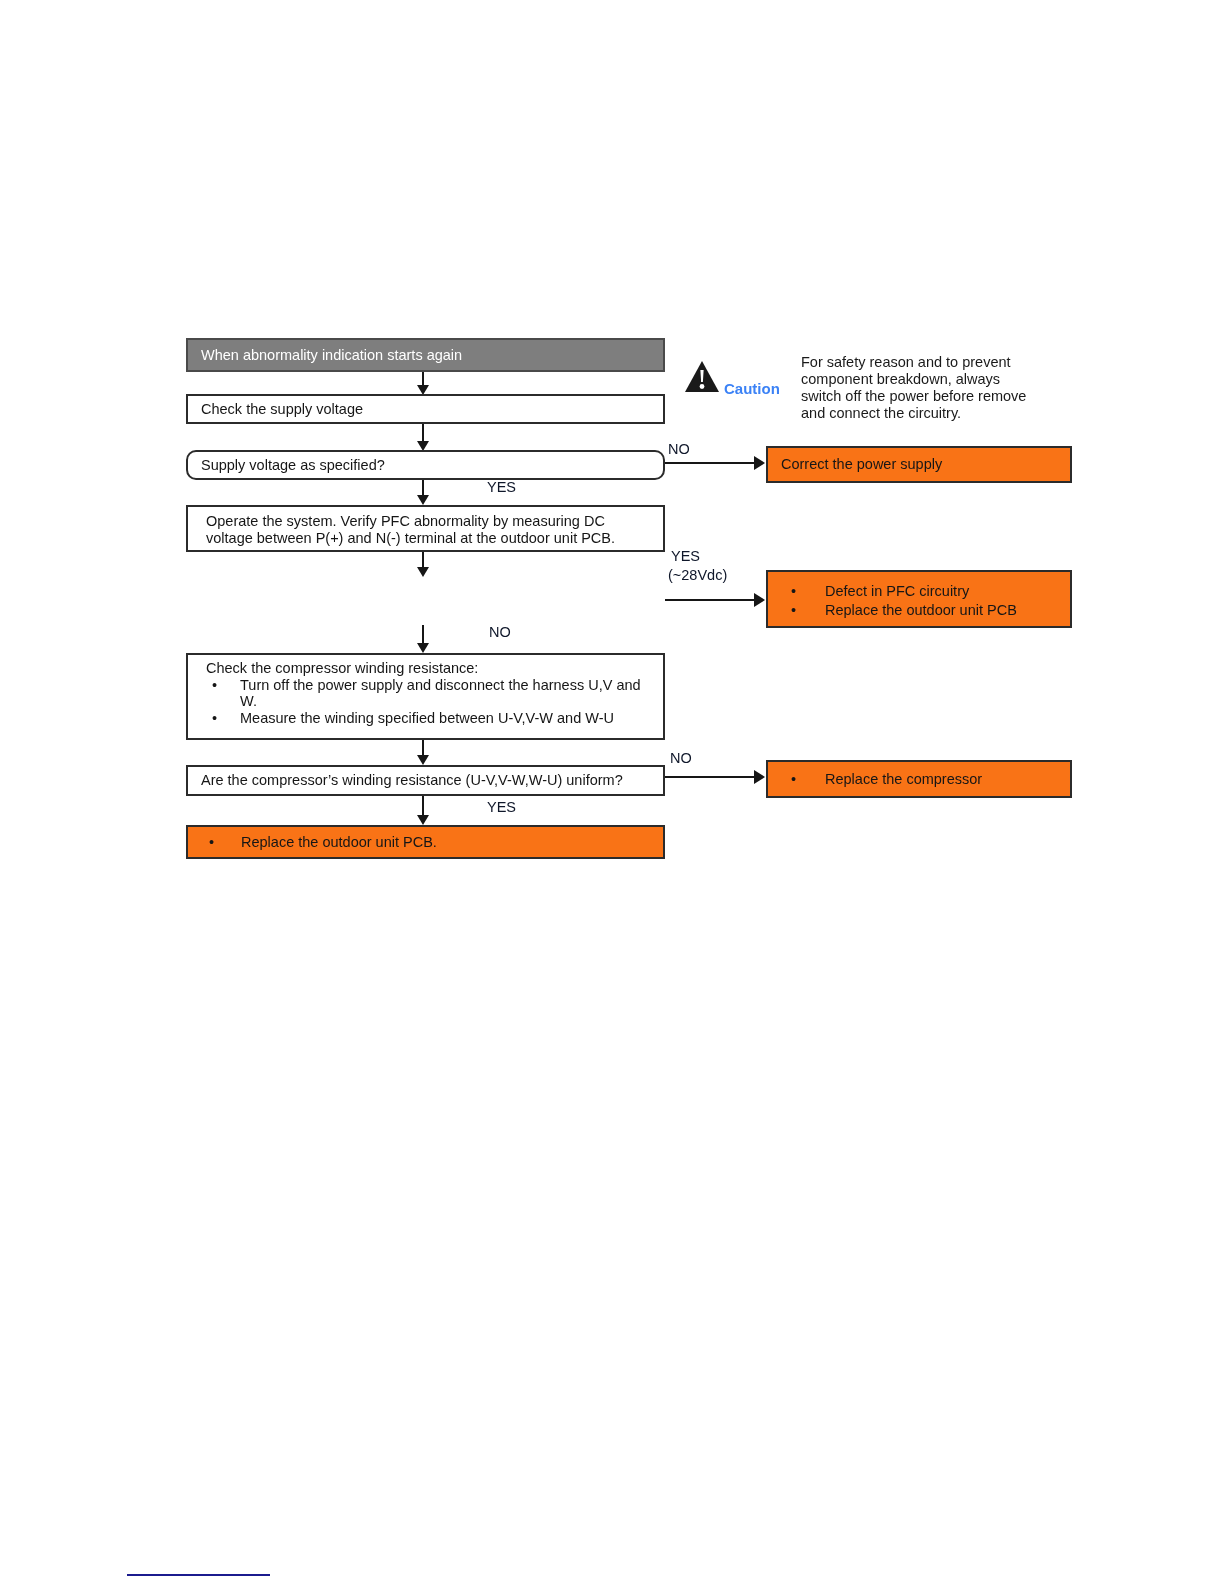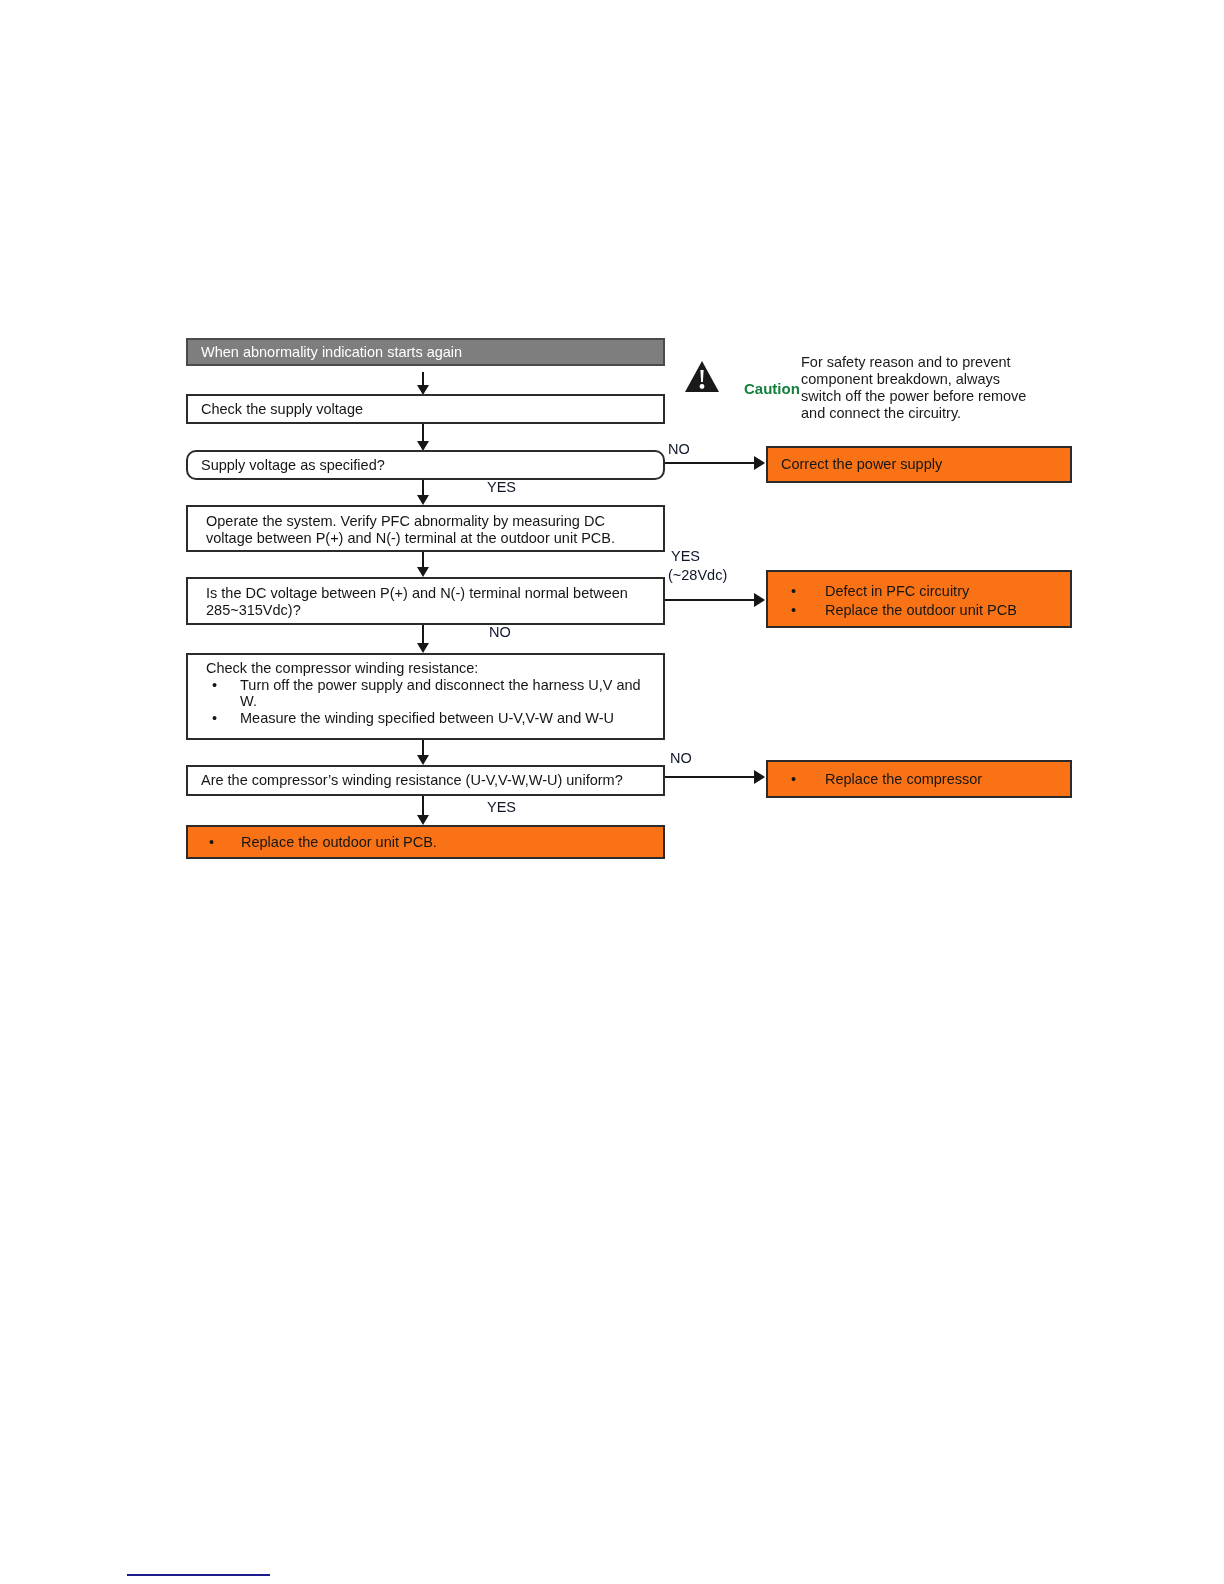--- a/index.html
+++ b/index.html
@@ -101,22 +101,21 @@
     top: 360px;
     width: 36px;
     height: 34px;
   }
   .caution-label {
     position: absolute;
     left: 724px;
     top: 380px;
     font-size: 15px;
     font-weight: bold;
-    color: #15803d;
-    margin-left: 20px;
+    color: #3b82f6;
   }
   .caution-text {
     position: absolute;
     left: 801px;
     top: 354px;
     font-size: 14.5px;
     line-height: 17px;
     color: #1a1a1a;
   }
   .footer-rule {
@@ -126,21 +125,21 @@
     width: 143px;
     height: 2px;
     background: #1b1b8e;
   }
 </style>
 </head>
 <body>
 
 <div id="canvas">
 
-  <div class="box dark" style="left:186px; top:338px; width:479px; height:28px;text-align:center;">
+  <div class="box dark" style="left:186px; top:338px; width:479px; height:34px;text-align:center;">
     <span>When abnormality indication starts again</span>
   </div>
 
   <div class="varrow" style="left:422px; top:372px; height:13px;"></div>
 
   <div class="box" style="left:186px; top:394px; width:479px; height:30px;">
     <span>Check the supply voltage</span>
   </div>
 
   <div class="varrow" style="left:422px; top:424px; height:17px;"></div>
@@ -157,23 +156,20 @@
 
   <div class="lbl" style="left:487px; top:479px;">YES</div>
   <div class="varrow" style="left:422px; top:480px; height:15px;"></div>
 
   <div class="box multi" style="left:186px; top:505px; width:479px; height:47px;">
     <span>Operate the system. Verify PFC abnormality by measuring DC voltage between P(+) and N(-) terminal at the outdoor unit PCB.</span>
   </div>
 
   <div class="varrow" style="left:422px; top:552px; height:15px;"></div>
 
-  <div class="box multi" style="left:186px; top:577px; width:479px; height:48px;">
-    <span>Is the DC voltage between P(+) and N(-) terminal normal between 285~315Vdc)?</span>
-  </div>
 
   <div class="lbl" style="left:671px; top:548px;">YES</div>
   <div class="lbl" style="left:668px; top:567px;">(~28Vdc)</div>
   <div class="harrow" style="left:665px; top:599px; width:90px;"></div>
   <div class="box gray bullets" style="left:766px; top:570px; width:306px; height:58px; padding-top:10px; line-height:19px;">
     <div class="brow">
       <span class="bchar">•</span>
       <span class="btext">Defect in PFC circuitry</span>
     </div>
     <div class="brow">

